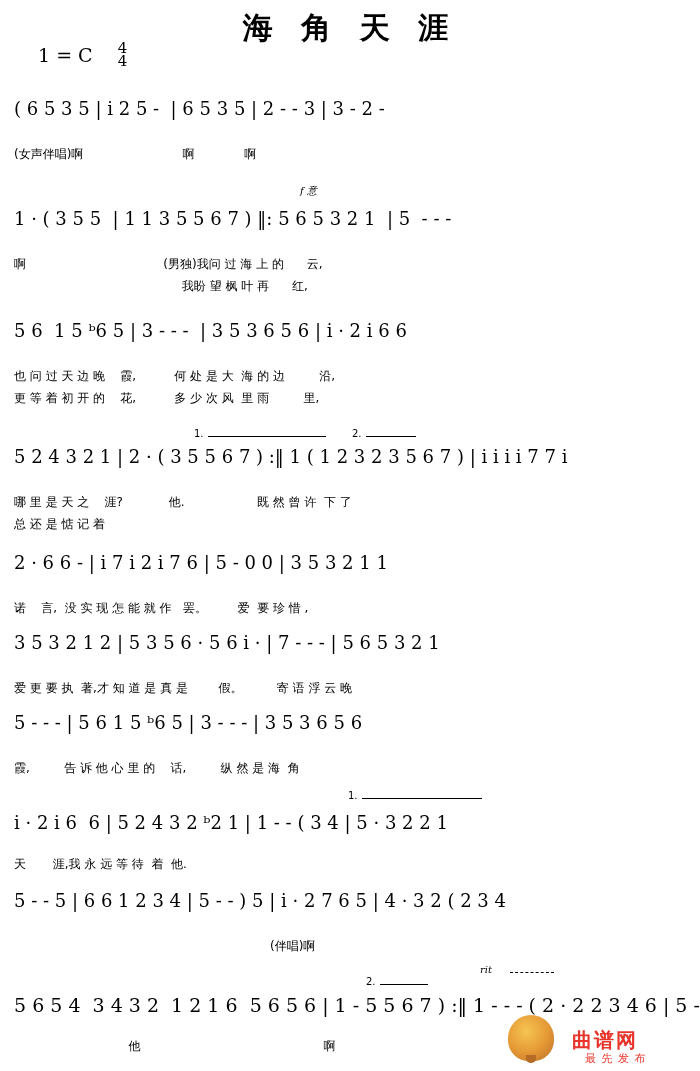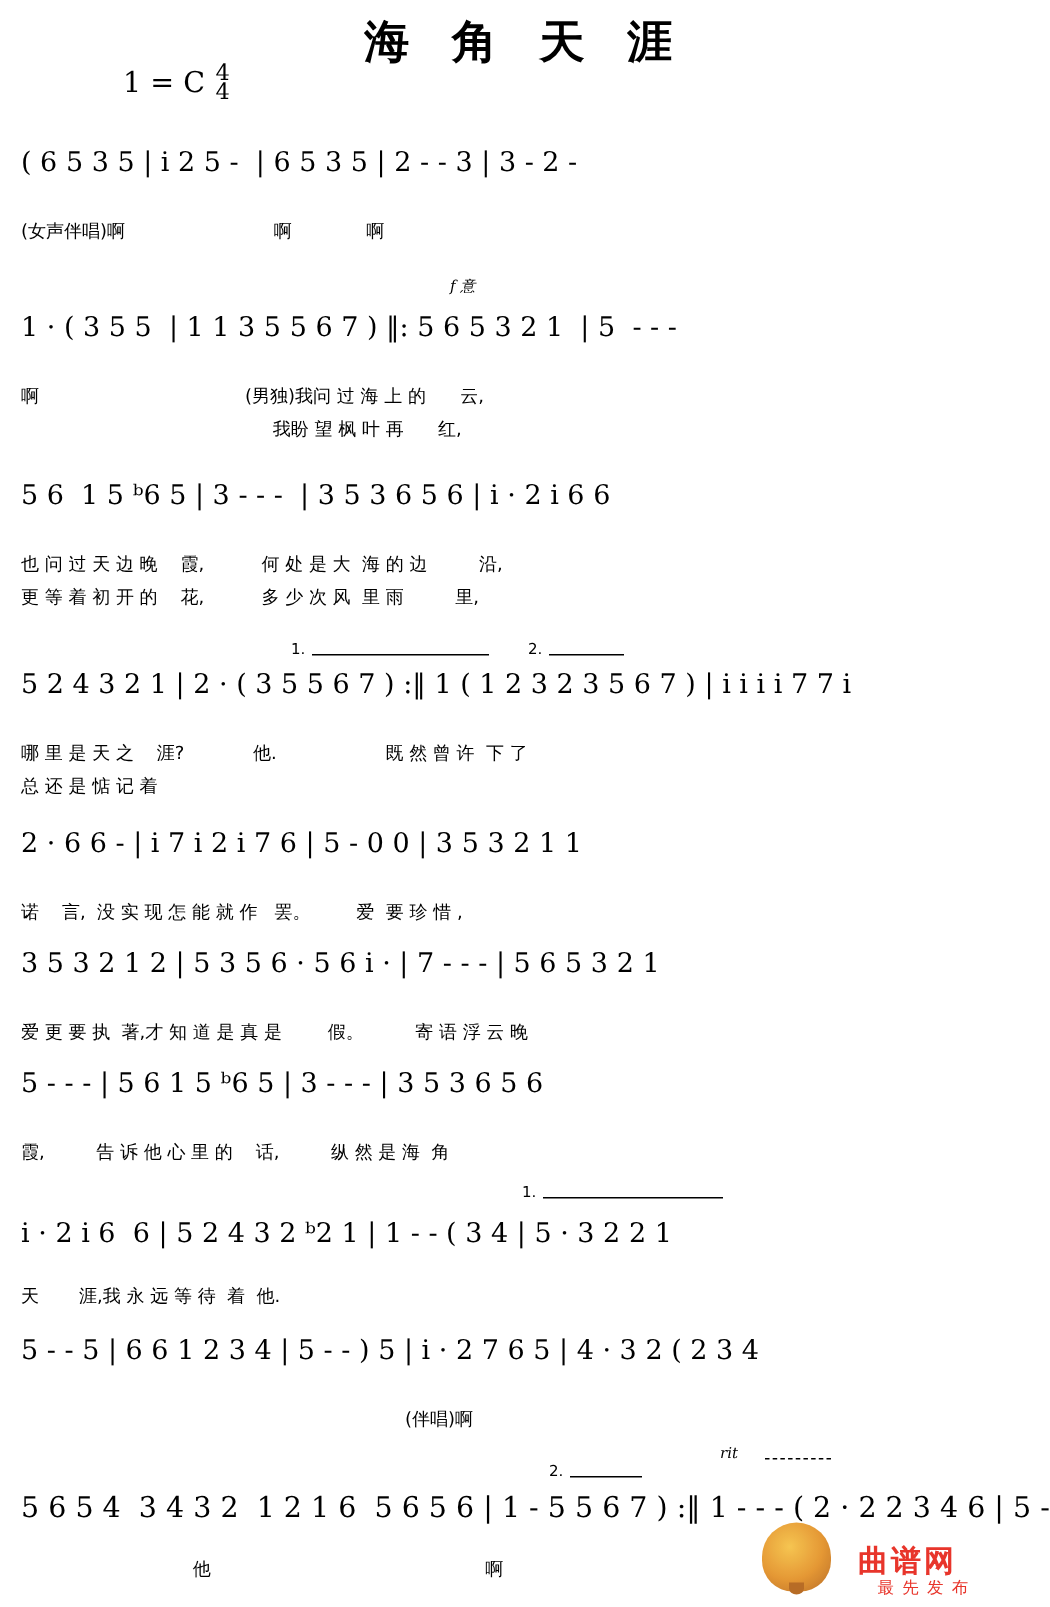--- a/index.html
+++ b/index.html
@@ -53,22 +53,21 @@
   }
   .credits div { white-space: nowrap; }
 
   .keysig {
     position: absolute;
     left: 38px; top: 42px;
     font-size: 19px;
     font-family: "DejaVu Serif", "Liberation Serif", serif;
     display: flex;
     align-items: center;
-    gap: 2px;
-    margin-left: 44px;
+    gap: 20px;
   }
   .frac {
     display: inline-block;
     text-align: center;
     font-size: 15px;
     line-height: 13px;
     vertical-align: middle;
     margin-left: 5px;
   }
   .frac .num { display: block; }

